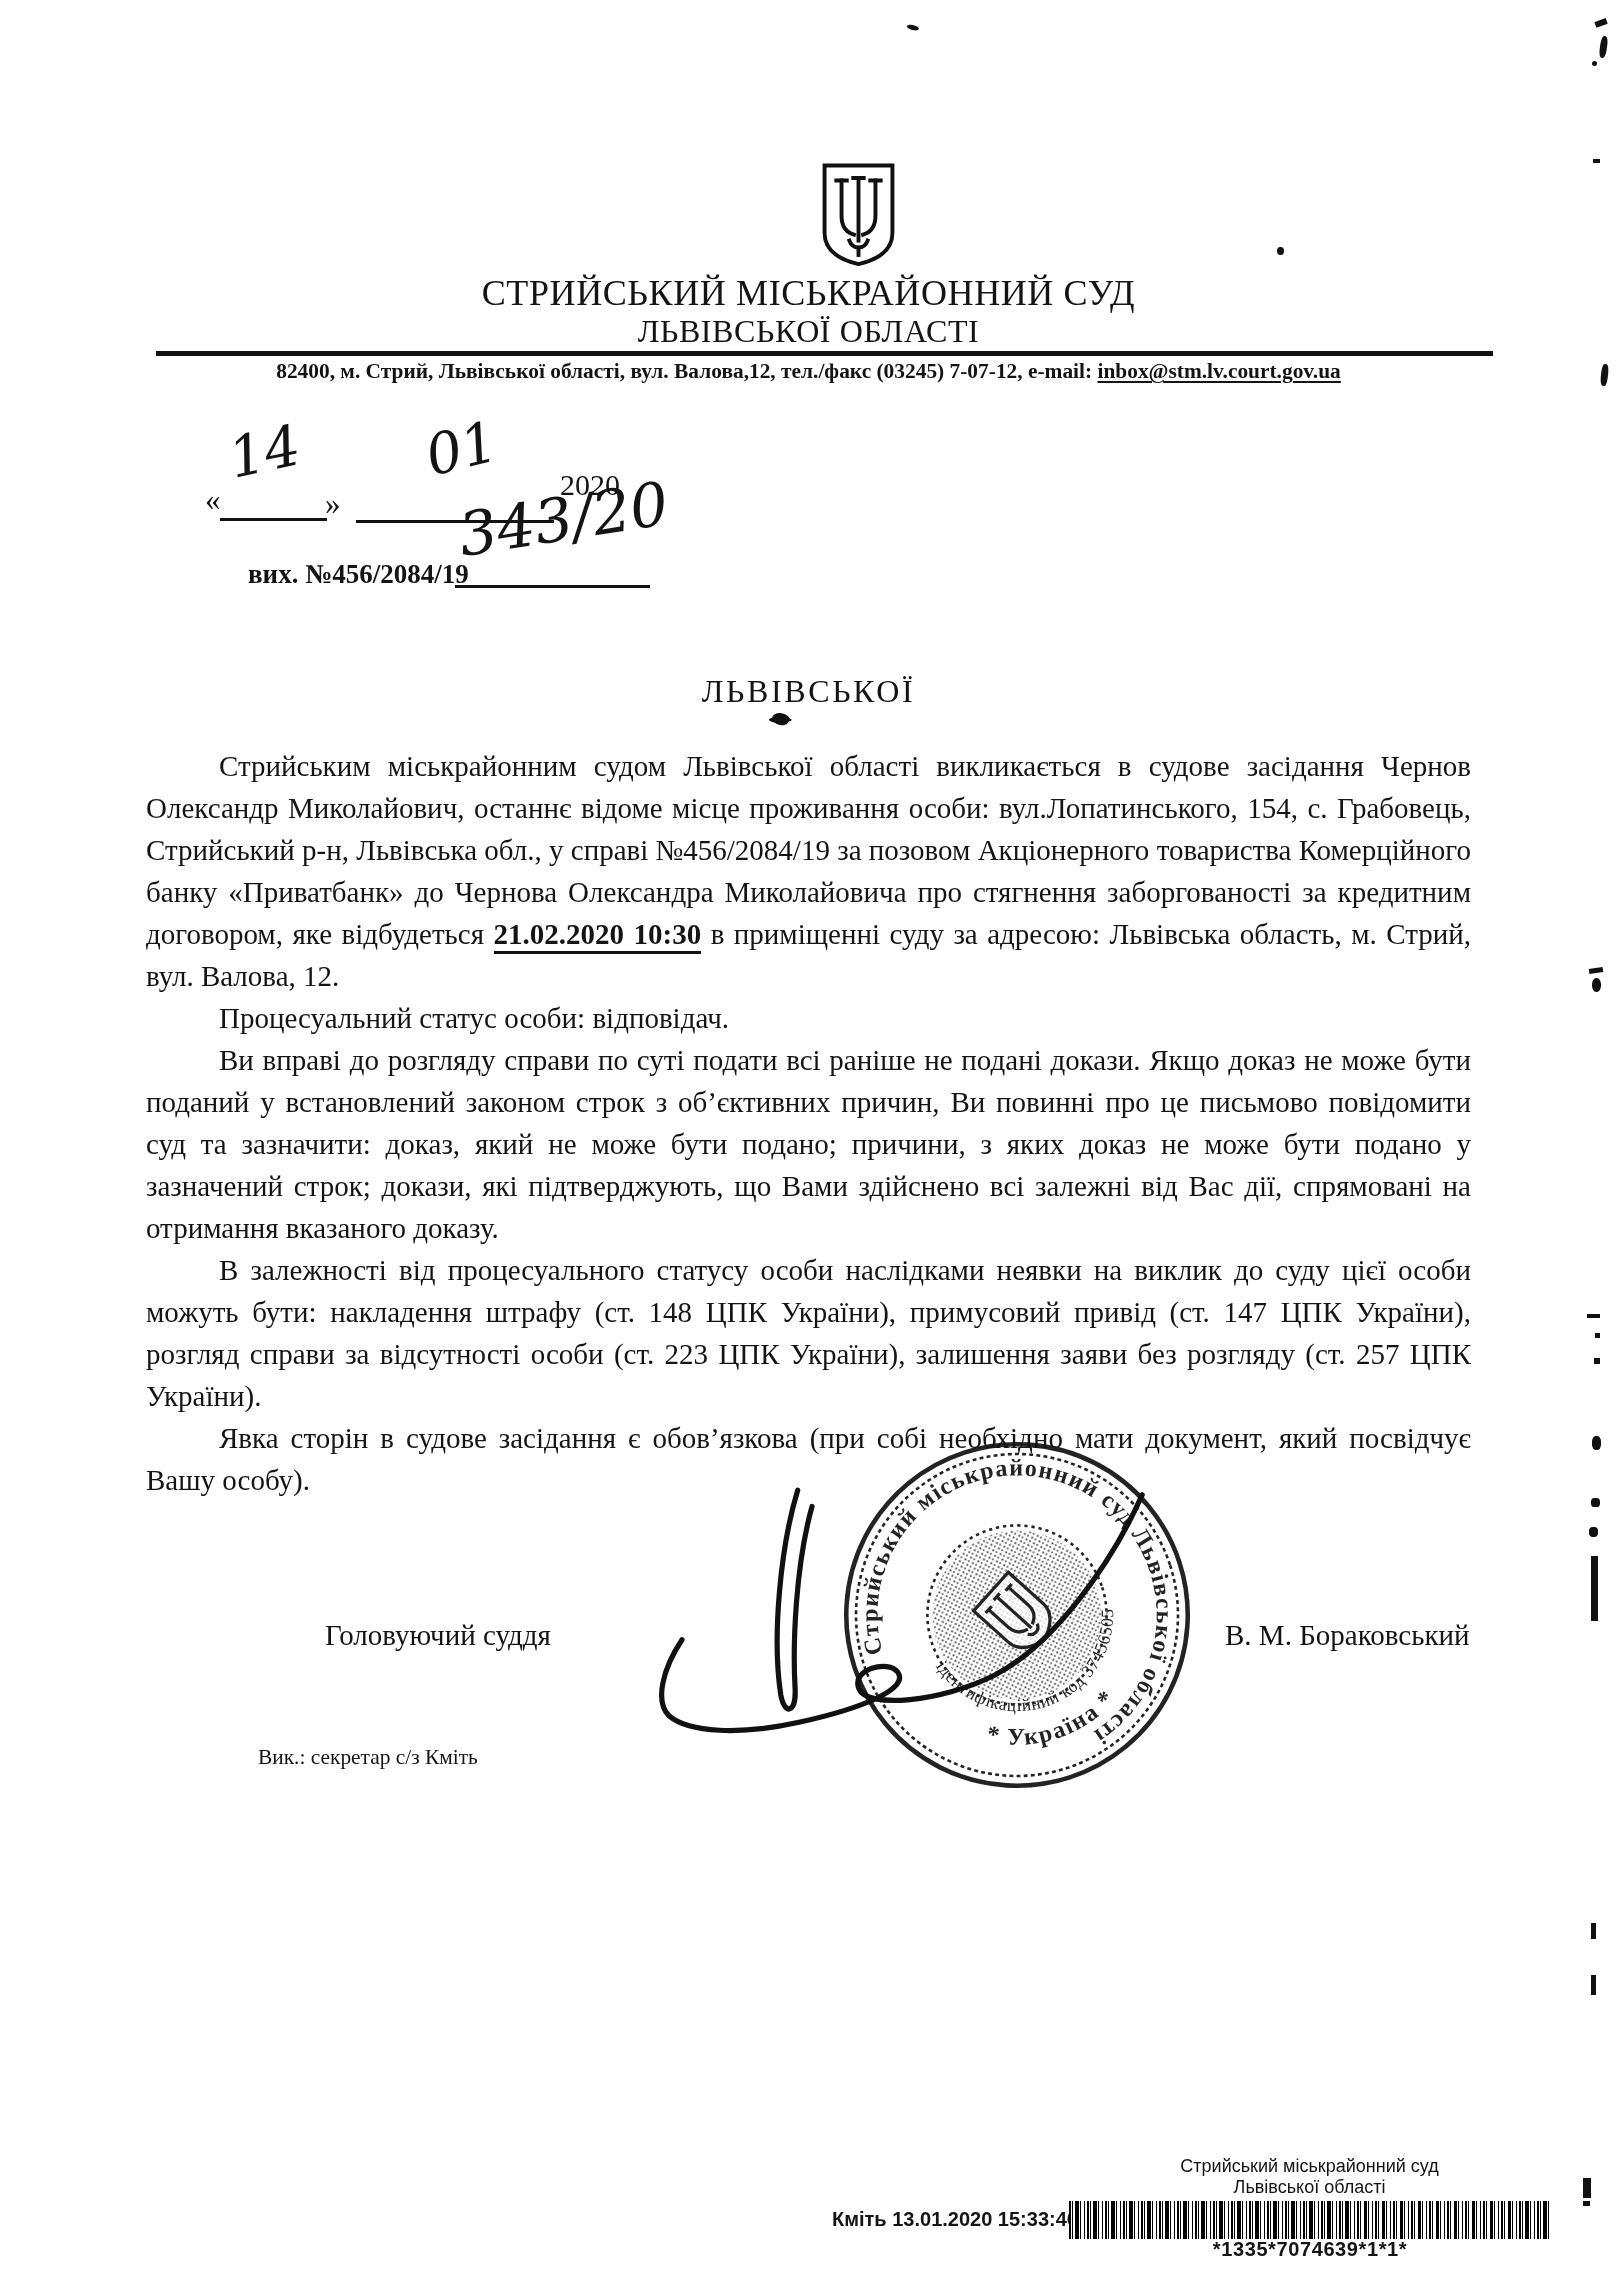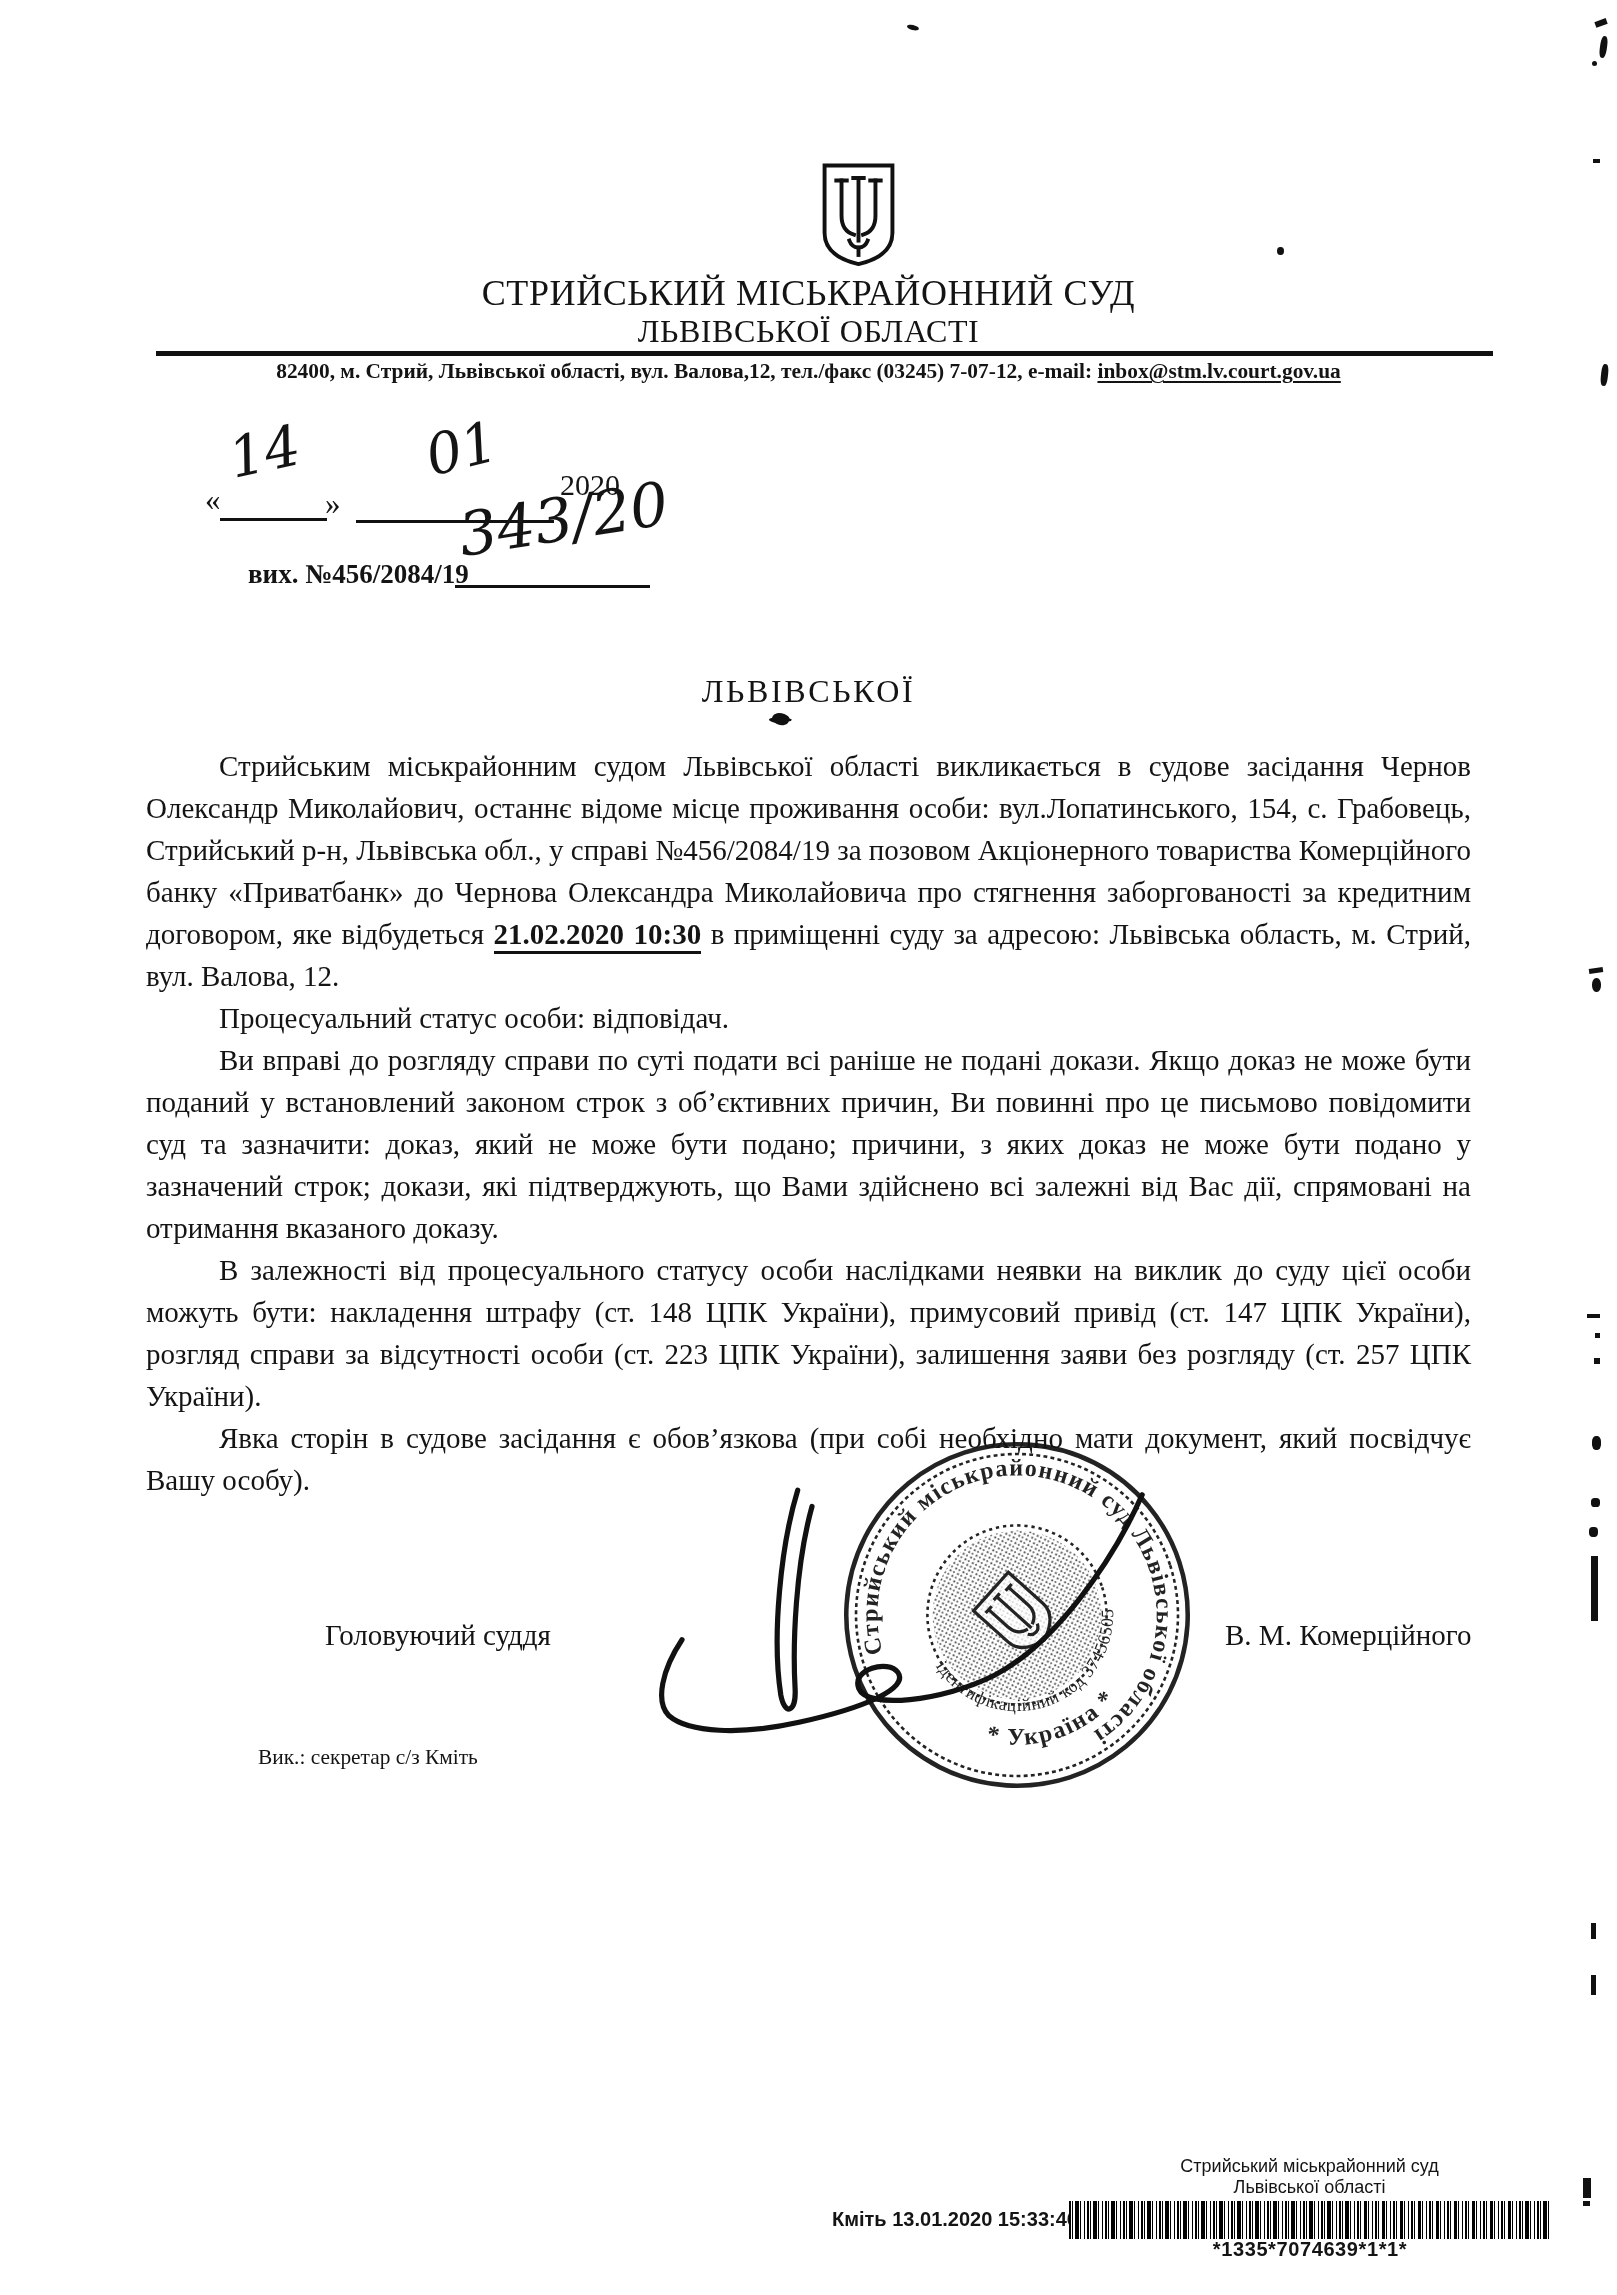--- a/index.html
+++ b/index.html
@@ -96,21 +96,21 @@
 
   <div class="body-text">
     <p><span>Стрийським міськрайонним судом Львівської області викликається в судове засідання Чернов Олександр Миколайович, останнє відоме місце проживання особи: вул.Лопатинського, 154, с. Грабовець, Стрийський р-н, Львівська обл., у справі №456/2084/19 за позовом Акціонерного товариства Комерційного банку «Приватбанк» до Чернова Олександра Миколайовича про стягнення заборгованості за кредитним договором, яке відбудеться </span><span class="hl">21.02.2020 10:30</span><span> в приміщенні суду за адресою: Львівська область, м. Стрий, вул. Валова, 12.</span></p>
     <p>Процесуальний статус особи: відповідач.</p>
     <p>Ви вправі до розгляду справи по суті подати всі раніше не подані докази. Якщо доказ не може бути поданий у встановлений законом строк з об’єктивних причин, Ви повинні про це письмово повідомити суд та зазначити: доказ, який не може бути подано; причини, з яких доказ не може бути подано у зазначений строк; докази, які підтверджують, що Вами здійснено всі залежні від Вас дії, спрямовані на отримання вказаного доказу.</p>
     <p>В залежності від процесуального статусу особи наслідками неявки на виклик до суду цієї особи можуть бути: накладення штрафу (ст. 148 ЦПК України), примусовий привід (ст. 147 ЦПК України), розгляд справи за відсутності особи (ст. 223 ЦПК України), залишення заяви без розгляду (ст. 257 ЦПК України).</p>
     <p>Явка сторін в судове засідання є обов’язкова (при собі необхідно мати документ, який посвідчує Вашу особу).</p>
   </div>
 
   <div class="sig-label">Головуючий суддя</div>
-  <div class="sig-name">В. М. Комерційного</div>
+  <div class="sig-name">В. М. Бораковський</div>
   <div class="executor">Вик.:  секретар с/з Кміть</div>
 
   <svg class="seal" width="370" height="386" viewBox="0 0 570 594">
     <defs>
       <pattern id="speck" width="9" height="9" patternUnits="userSpaceOnUse">
         <circle cx="2" cy="2" r="1.7" fill="#111"></circle>
         <circle cx="6" cy="6" r="1.4" fill="#111"></circle>
       </pattern>
       <path id="sealOuter" d="M 70 297 A 215 215 0 1 1 500 297 A 215 215 0 1 1 70 297" fill="none"></path>
       <path id="sealInnerA" d="M 137 297 A 148 148 0 1 0 433 297" fill="none"></path>

